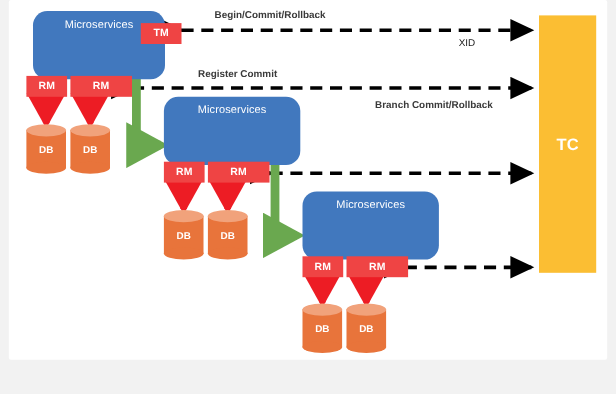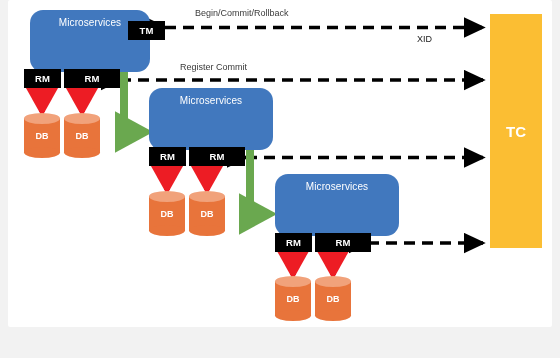--- a/index.html
+++ b/index.html
@@ -47,21 +47,21 @@
   .ms-label {
     margin-top: 7px;
     font-size: 10px;
     letter-spacing: 0.1px;
     color: #ffffff;
     font-weight: normal;
     white-space: nowrap;
   }
   
   .badge {
-    background: #000000;
+    background: #ef4444;
     color: #ffffff;
     font-size: 9.5px;
     font-weight: bold;
     display: flex;
     align-items: center;
     justify-content: center;
     letter-spacing: 0.2px;
   }
   
   .tc-box {
@@ -116,20 +116,21 @@
     font-weight: bold;
     z-index: 3;
   }
   
   .edge-label {
     position: absolute;
     font-size: 9px;
     color: #3a3a3a;
     white-space: nowrap;
     font-family: "Liberation Sans", sans-serif;
+    font-weight: bold;
   }
   .edge-label.bold {
     font-weight: normal;
     color: #1a1a1a;
   }
   svg { overflow: visible; }
 </style>
 </head>
 <body>
 
@@ -275,15 +276,16 @@
       <div class="db-label">DB</div>
     </div>
 
     <div class="node tc-box" style="left:482px; top:14px; width:52px; height:234px;">
       <span>TC</span>
     </div>
 
     <div class="edge-label" style="left:187px; top:8px;">Begin/Commit/Rollback</div>
     <div class="edge-label bold" style="left:409px; top:34px;">XID</div>
     <div class="edge-label" style="left:172px; top:62px;">Register Commit</div>
+    <div class="edge-label" style="left:333px; top:90px;">Branch Commit/Rollback</div>
 
   </div>
 </div>
 
 </body></html>

